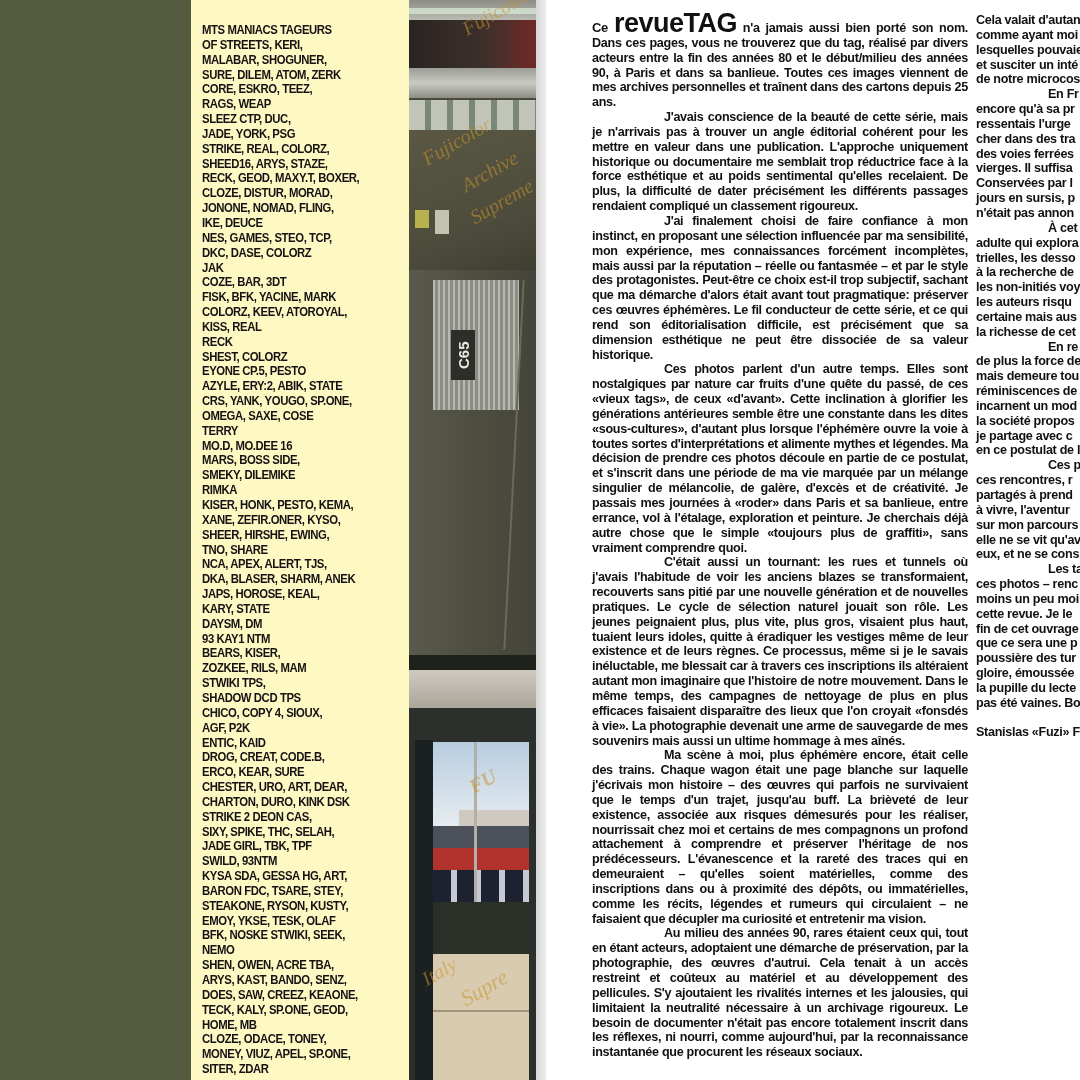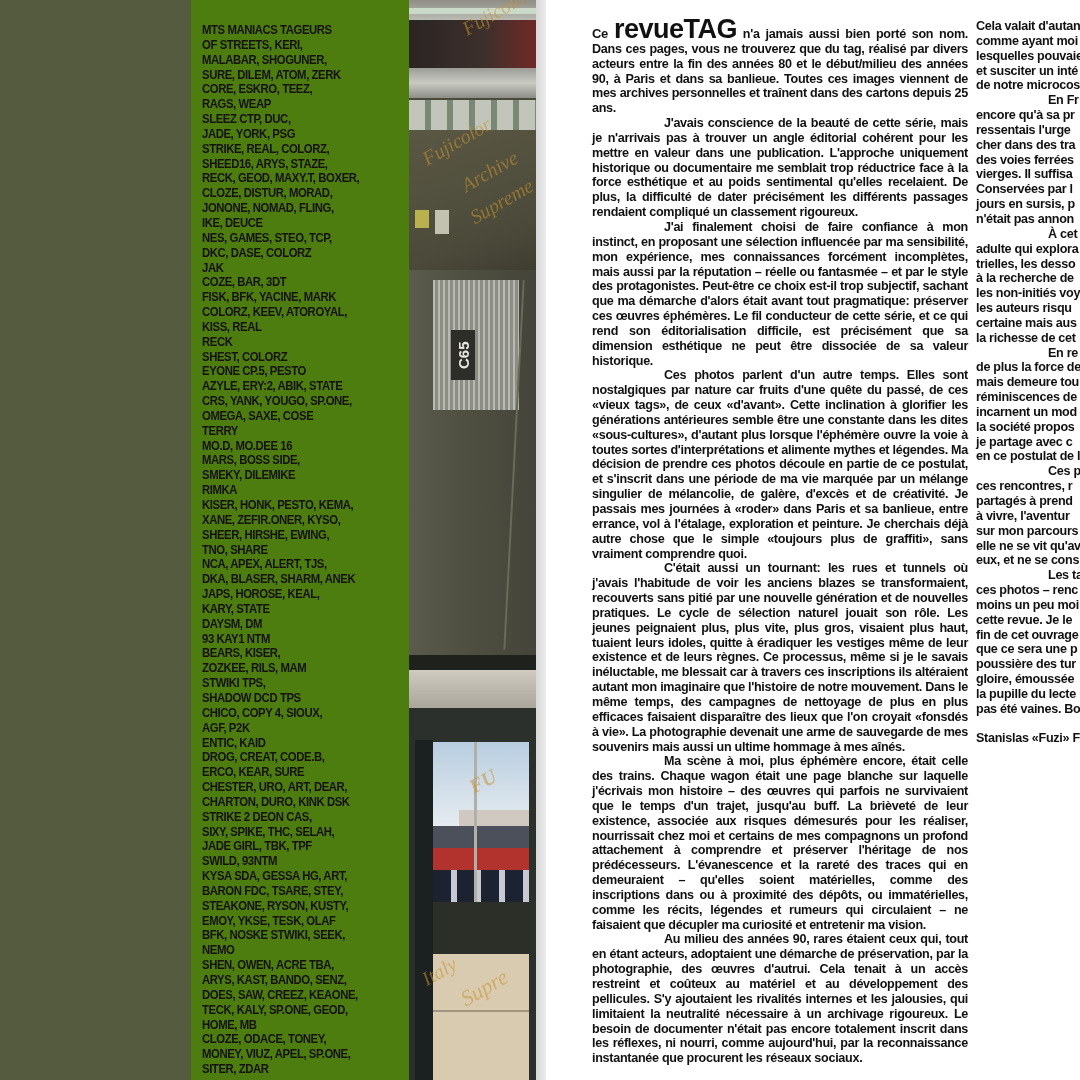--- a/index.html
+++ b/index.html
@@ -6,21 +6,21 @@
     body {
       width: 1080px; height: 1080px; overflow: hidden; position: relative;
       background: #545b3f;
       font-family: "Liberation Sans", sans-serif;
     }
     .backdrop-left { position: absolute; left: 0; top: 0; width: 191px; height: 1080px; background: #545b3f; }
 
     
     .names-page {
       position: absolute; left: 191px; top: 0; width: 218px; height: 1080px;
-      background: #4d7c0f;
+      background: #fef9c3;
     }
     .names-list {
       position: absolute; left: 11px; top: 23px; width: 205px;
       margin: 0; padding: 0; list-style: none;
       font-family: "Liberation Sans Narrow", "Liberation Sans", sans-serif;
       font-weight: bold; font-size: 12.2px; line-height: 14.85px;
       letter-spacing: -0.45px; color: #161213;
       transform: scaleX(0.93); transform-origin: left top;
       white-space: nowrap;
     }
@@ -66,21 +66,21 @@
       transform: rotate(-30deg); white-space: nowrap; pointer-events: none;
     }
 
     
     .gutter { position: absolute; left: 536px; top: 0; width: 20px; height: 1080px;
       background: linear-gradient(90deg, #d8d8d8, #ffffff); }
 
     
     .text-page { position: absolute; left: 546px; top: 0; width: 534px; height: 1080px; background: #ffffff; overflow: hidden; }
     .col {
-      position: absolute; top: 19px;
+      position: absolute; top: 13px;
       font-family: "Liberation Sans Narrow", "Liberation Sans", sans-serif;
       font-weight: bold; font-size: 12.6px; line-height: 14.85px; color: #111;
       letter-spacing: -0.3px;
     }
     .col-main { left: 46px; width: 376px; }
     .col-right { left: 430px; width: 160px; white-space: nowrap; }
     .col p { margin: 0; text-align: justify; }
     .col p.indent { text-indent: 72px; }
     .col-right .ln { display: block; }
     .col-right .ind { padding-left: 72px; }

